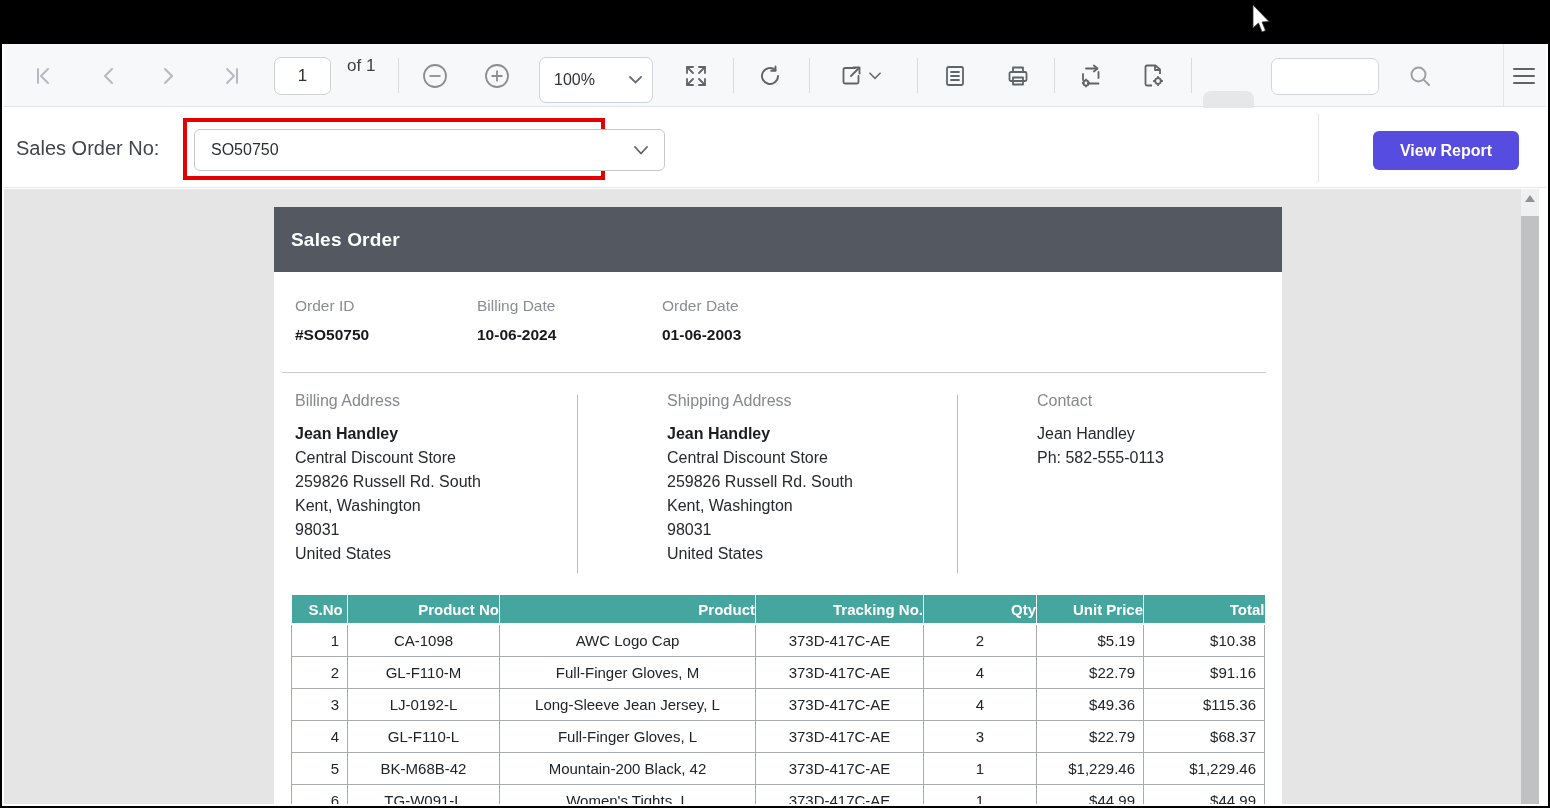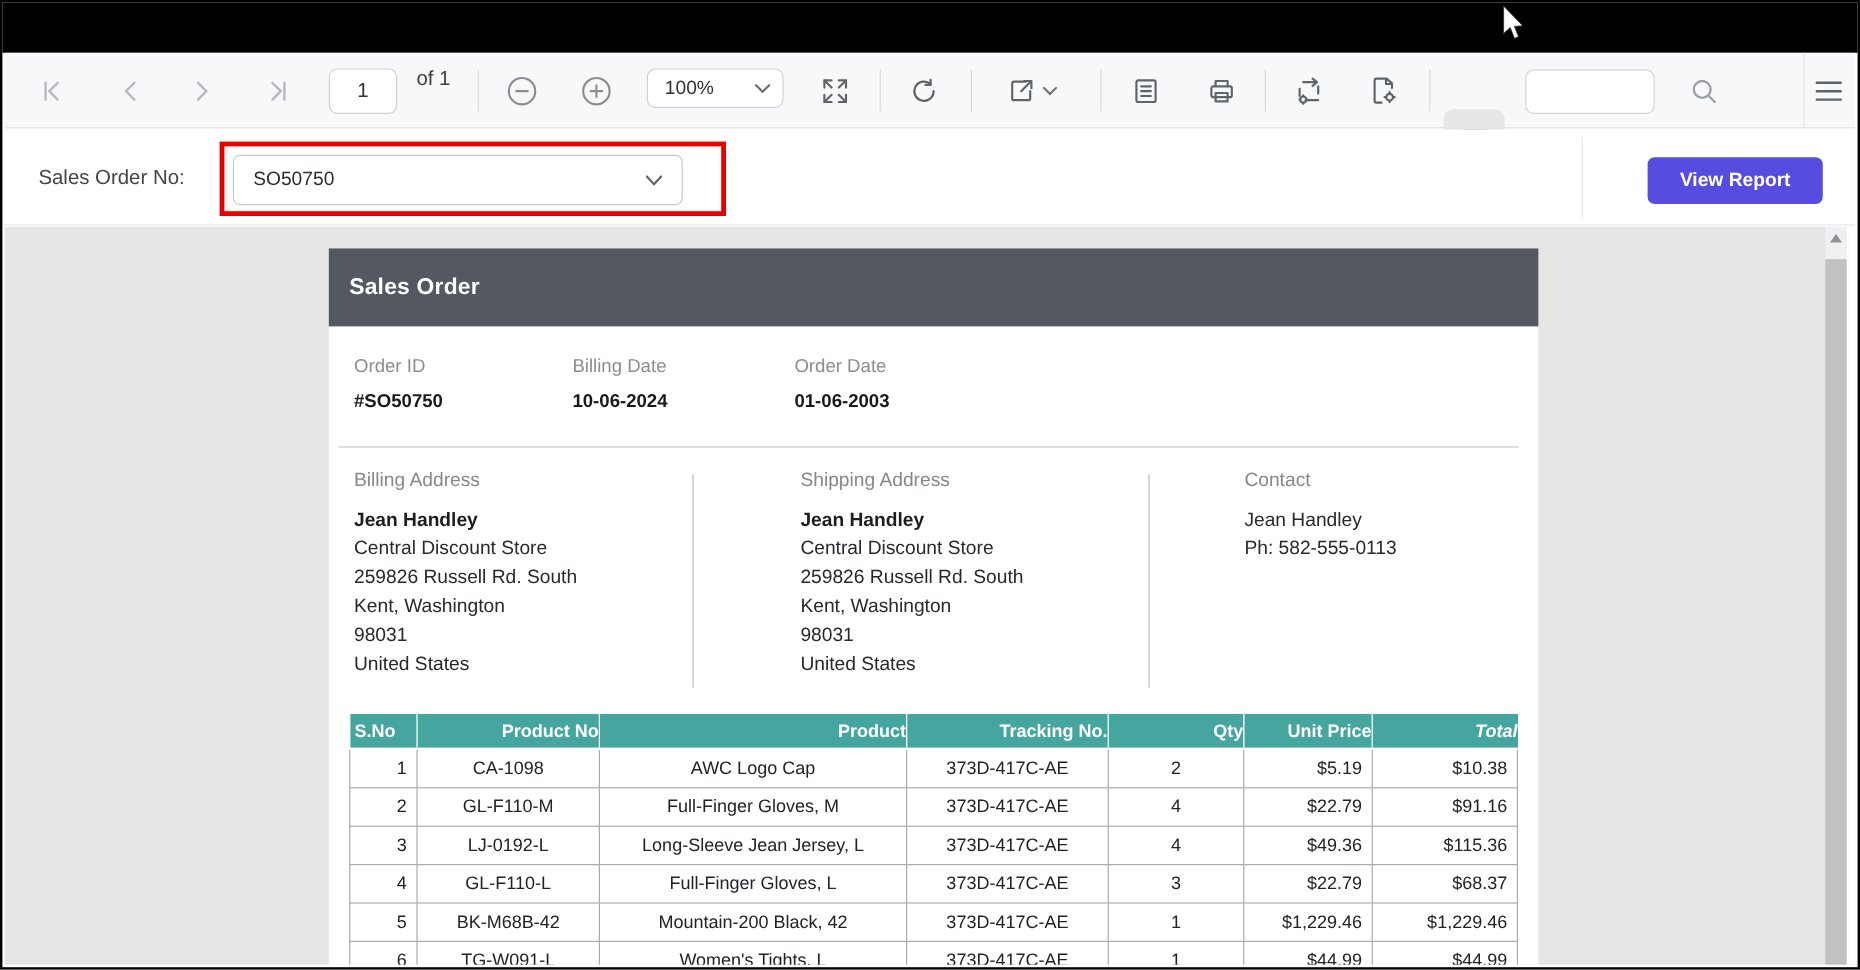--- a/index.html
+++ b/index.html
@@ -12,31 +12,31 @@
   .cursor { position:absolute; left:1248px; top:2px; }
 
   
   .toolbar { position:absolute; left:2px; right:2px; top:42px; height:63px; background:#F7F8F9; border-bottom:1px solid #E2E3E5; }
   .tb-abs { position:absolute; top:0; height:63px; display:flex; align-items:center; justify-content:center; }
   .tb-btn { width:40px; cursor:pointer; }
   .tb-sep { position:absolute; top:14px; width:1px; height:35px; background:#D9DBDE; }
   .tb-sep-full { position:absolute; top:0; width:1px; height:63px; background:#E4E5E7; }
   .page-input { position:absolute; left:270px; top:13px; width:57px; height:38px; border:1px solid #CFD2D5; border-radius:7px; background:#fff; text-align:center; font-size:17px; color:#2F3337; font-family:"Liberation Sans",sans-serif; }
   .of-label { position:absolute; left:343px; top:0; height:44px; display:flex; align-items:center; font-size:17px; color:#3C4045; }
-  .zoom-select { position:absolute; left:535px; top:13px; width:114px; height:33px; border:1px solid #CFD2D5; border-radius:7px; background:#fff; display:flex; align-items:center; padding:0 10px 0 14px; cursor:pointer; }
+  .zoom-select { position:absolute; left:535px; top:13px; width:114px; height:46px; border:1px solid #CFD2D5; border-radius:7px; background:#fff; display:flex; align-items:center; padding:0 10px 0 14px; cursor:pointer; }
   .zoom-select span { font-size:16px; color:#2F3337; flex:1; }
   .filter-btn { position:absolute; left:1199px; top:47px; width:51px; height:51px; background:#E5E7E9; border-radius:8px; top:47px; display:flex; align-items:center; justify-content:center; cursor:pointer; }
   .search-input { position:absolute; left:1267px; top:14px; width:108px; height:37px; border:1px solid #D3D6D9; border-radius:7px; background:#fff; padding:0 8px; font-size:15px; font-family:"Liberation Sans",sans-serif; }
   svg.ic { display:block; }
 
   
   .params { position:absolute; left:2px; right:2px; top:106px; height:80px; background:#fff; border-bottom:1px solid #E6E7E9; }
-  .param-label { position:absolute; left:28px; top:0; height:80px; display:flex; align-items:center; font-size:17px; color:#41454A;text-align:center; }
+  .param-label { position:absolute; left:12px; top:0; height:80px; display:flex; align-items:center; font-size:20px; color:#41454A;text-align:center; }
   .red-box { position:absolute; left:179px; top:10px; width:422px; height:62px; border:4px solid #E60000; }
-  .param-dd { position:absolute; left:190px; top:21px; width:375px; height:42px; border:1px solid #C6C9CC; border-radius:6px; background:#fff; display:flex; align-items:center; padding:0 16px; cursor:pointer; }
+  .param-dd { position:absolute; left:190px; top:21px; width:471px; height:42px; border:1px solid #C6C9CC; border-radius:6px; background:#fff; display:flex; align-items:center; padding:0 16px; cursor:pointer; }
   .param-dd span { font-size:16px; color:#2B2F33; flex:1; }
   .param-sep { position:absolute; left:1314px; top:6px; width:1px; height:68px; background:#E4E5E7; }
   .view-report { position:absolute; left:1369px; top:23px; width:146px; height:39px; background:#564CE0; color:#fff; border:none; border-radius:6px; font-size:16px; font-weight:bold; font-family:"Liberation Sans",sans-serif; cursor:pointer; }
 
   
   .content { position:absolute; left:2px; right:2px; top:187px; bottom:2px; background:#e5e5e5; overflow:hidden; }
   .page { position:absolute; left:270px; top:18px; width:1008px; height:601px; background:#fff; }
   .rep-title { height:65px; background:#545860; color:#fff; display:flex; align-items:center; padding-left:17px; font-size:19px; font-weight:bold; letter-spacing:.2px; }
 
   .info-row { position:absolute; left:0; top:90px; width:100%; height:70px; }
@@ -46,22 +46,22 @@
   .info-hr { position:absolute; left:8px; top:165px; width:984px; height:1px; background:#C9CBCD; }
 
   .addr-col { position:absolute; top:185px; }
   .addr-label { font-size:16px; color:#85888C; margin-bottom:12px; }
   .addr-name { font-size:16px; font-weight:bold; color:#1B1E21; line-height:24px; }
   .addr-line { font-size:16px; color:#26292D; line-height:24px; }
   .addr-sep { position:absolute; top:188px; width:1px; height:178px; background:#B9BCBF; }
 
   table.items { position:absolute; left:17px; top:388px; width:973px; border-collapse:collapse; table-layout:fixed; }
   table.items th { background:#45A59F; color:#fff; font-size:15px; font-weight:bold; height:29px; border-right:1px solid #fff; border-bottom:2px solid #fff; text-align:right; }
-  table.items th:last-child { border-right:none;font-style:italic; }
-  table.items th.al { text-align:left; padding-left:4px; }
+  table.items th:last-child { border-right:none; }
+  table.items th.al { text-align:left; padding-left:17px; }
   table.items td { height:32px; background:#fff; border:1px solid #A8ACB0; font-size:15px; color:#202327; padding:0 8px; }
   td.ar { text-align:right; padding-right:10px; }
   td.ac { text-align:center; }
   td.al { text-align:center; }
 
   
   .vscroll { position:absolute; right:7px; top:0; bottom:0; width:18px; background:#EFF0F1; }
   .vscroll .arrow-up { position:absolute; top:6px; left:4px; width:0; height:0; border-left:5px solid transparent; border-right:5px solid transparent; border-bottom:7px solid #8F9296; cursor:pointer; }
   .vscroll .thumb { position:absolute; top:27px; bottom:0; left:0; width:18px; background:#BFC1C3; cursor:pointer; }
   .white-strip { position:absolute; right:0; top:0; bottom:0; width:7px; background:#fff; }

